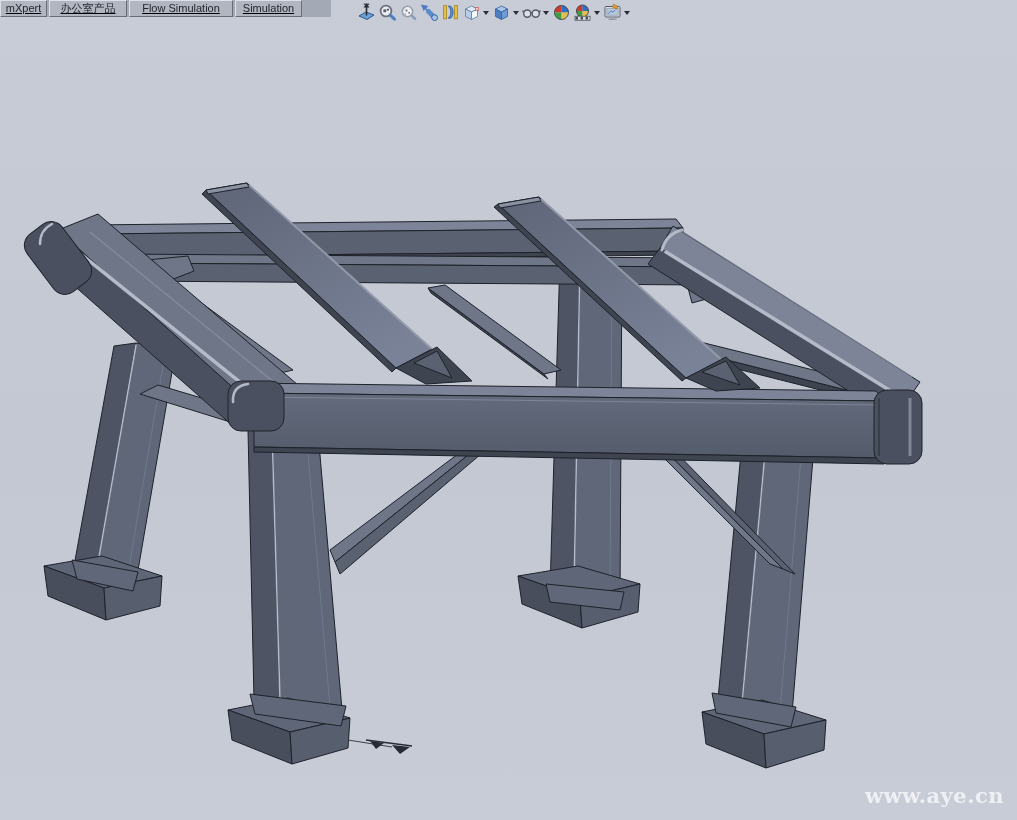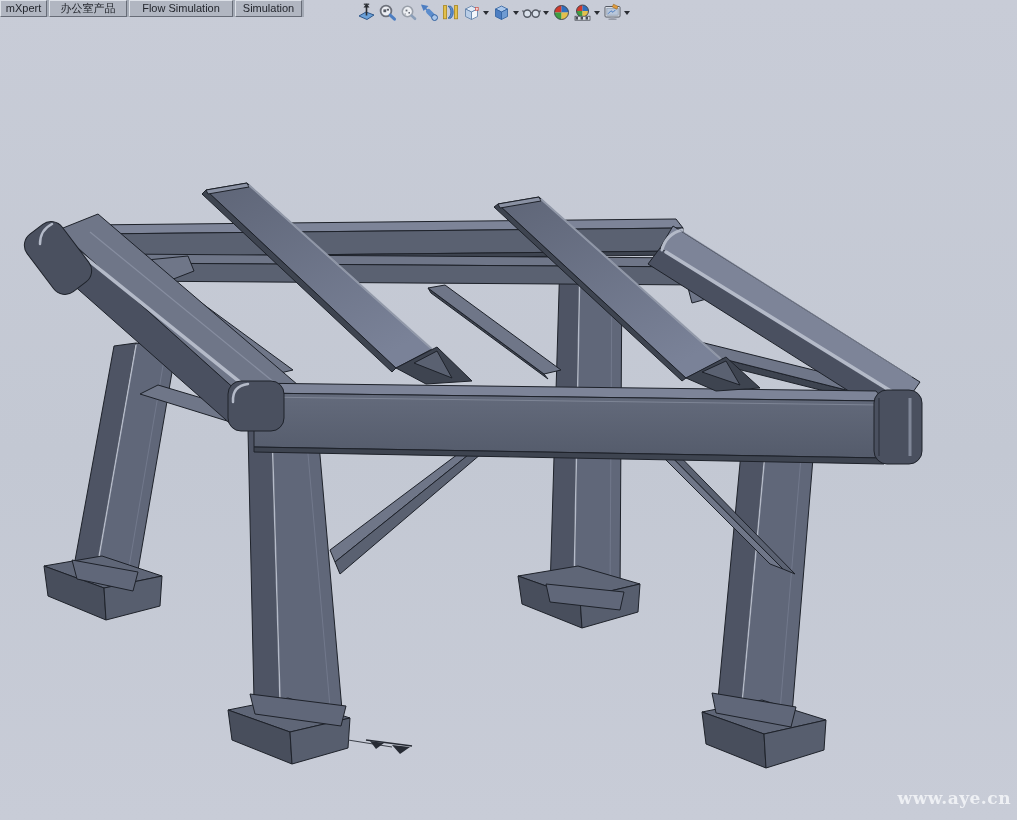--- a/index.html
+++ b/index.html
@@ -3,22 +3,22 @@
 <meta charset="utf-8">
 <style>
   html,body{margin:0;padding:0;}
   body{
     width:1017px;height:820px;overflow:hidden;position:relative;
     font-family:"Liberation Sans", sans-serif;
     background:linear-gradient(180deg, var(--bg1,#c8ccd7) 0%, var(--bg2,#c3c8d3) 55%, var(--bg1,#c7cbd6) 100%);
   }
   
   .tabstrip{
-    position:absolute;left:0;top:0;width:304px;height:17px;
-    background:var(--strip,#a4aab5);display:flex;align-items:stretch;z-index:5;
+    position:absolute;left:0;top:0;width:331px;height:17px;
+    background:var(--strip,#a4aab5);display:flex;align-items:stretch;z-index:5;text-decoration:underline;
   }
   .tab{
     box-sizing:border-box;display:flex;align-items:center;justify-content:center;
     font-size:11px;line-height:11px;color:var(--tabtext,#23262d);
     background:var(--tab,#b1b6c1);
     border:1px solid;border-color:var(--tabhi,#dde1e8) var(--tabsh,#676c77) var(--tabsh,#676c77) var(--tabhi,#dde1e8);
     margin-right:2px;white-space:nowrap;cursor:default;
   }
   
   .toolbar{
@@ -42,22 +42,22 @@
   .f-dark {fill:var(--fdark, #3e4450);}
   .f-cap  {fill:var(--fcap,  #4a505f);}
   .f-legl {fill:var(--flegl, #4e5464);}
   .f-legr {fill:var(--flegr, #606779);}
   .f-foott{fill:var(--ffoott,#5f6677);}
   .f-footl{fill:var(--ffootl,#484e5c);}
   .f-footr{fill:var(--ffootr,#575e6e);}
   .hl{stroke:var(--hl,#b4bac8);fill:none;stroke-linecap:round;}
   
   .watermark{
-    position:absolute;right:6px;bottom:12px;z-index:4;
-    font-family:"DejaVu Serif", serif;font-weight:bold;font-size:17px;
+    position:absolute;right:13px;bottom:12px;z-index:4;
+    font-family:"DejaVu Serif", serif;font-weight:bold;font-size:21px;
     letter-spacing:.5px;color:var(--wm,#eef0f4);
   }
 </style>
 </head>
 <body>
 
 <svg id="scene" width="1017" height="820" viewBox="0 0 1017 820">
   <defs>
     <linearGradient id="pg" x1="0" y1="0" x2="0.7" y2="1">
       <stop offset="0" stop-color="#5e6577"></stop>

